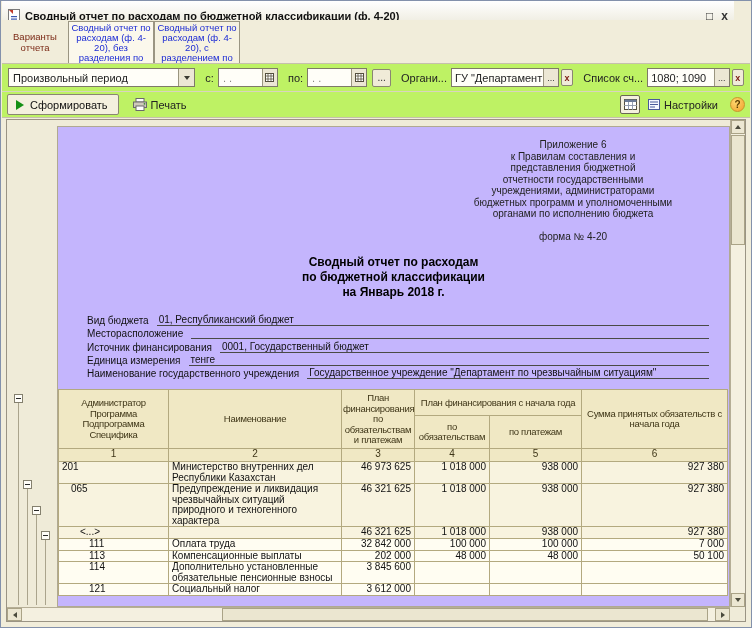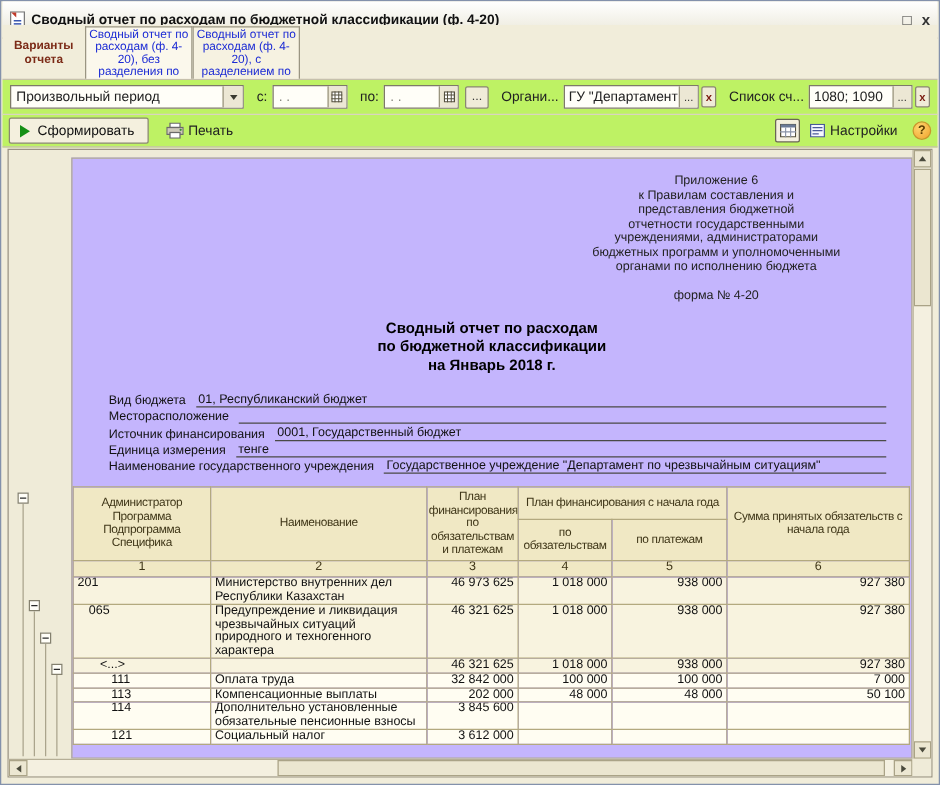--- a/index.html
+++ b/index.html
@@ -3,38 +3,38 @@
 <meta charset="utf-8">
 <style>
   * { margin:0; padding:0; box-sizing:border-box; }
   html,body { width:752px; height:628px; font-family:"Liberation Sans", sans-serif; }
   .window {
     position:relative; width:752px; height:628px;
     background:#f1edda; border:1px solid #8391ab; overflow:hidden;
   }
   
   .titlebar {
-    position:absolute; left:1px; top:0; right:1px; height:30px;
+    position:absolute; left:1px; top:0; right:17px; height:30px;
     background:linear-gradient(#ffffff,#eceadे0, #e9e6d6); background:linear-gradient(#ffffff,#e9e6d6);
     border-bottom:1px solid #b9b4a2;
     display:flex; align-items:center; padding:0 6px; font-size:11px; color:#111; font-weight:bold;
   }
   .titlebar .doc-icon { width:12px; height:14px; margin-right:5px; flex:0 0 auto; }
   .titlebar .title-text { flex:1; white-space:nowrap; overflow:hidden; font-weight:bold; }
   .win-btns { display:flex; gap:8px; font-weight:bold; color:#333; font-size:12px; }
   .win-btns span { cursor:default; line-height:14px; }
   
   .variants-row {
     position:absolute; left:1px; top:19px; right:1px; height:44px;
     background:#f1edda; border-bottom:1px solid #c6c0ac;
     display:flex; align-items:stretch;
   }
   .variants-label {
     width:66px; display:flex; align-items:center; justify-content:center; text-align:center;
-    font-size:9.5px; font-weight:bold; color:#7b2a16; line-height:11px; padding:2px;
+    font-size:9.5px; font-weight:normal; color:#7b2a16; line-height:11px; padding:2px;
   }
   .variant-tab {
     width:86px; border:1px solid #9a9582; border-bottom:none; margin-top:1px;
     background:#f6f2e1; color:#1c2bd4; font-size:9.5px; line-height:10px;
     text-align:center; padding:1px 2px; overflow:hidden;
   }
   .variant-tab.active { background:#fbf8ec; }
   
   .toolbar {
     position:absolute; left:1px; right:1px; display:flex; align-items:center;

